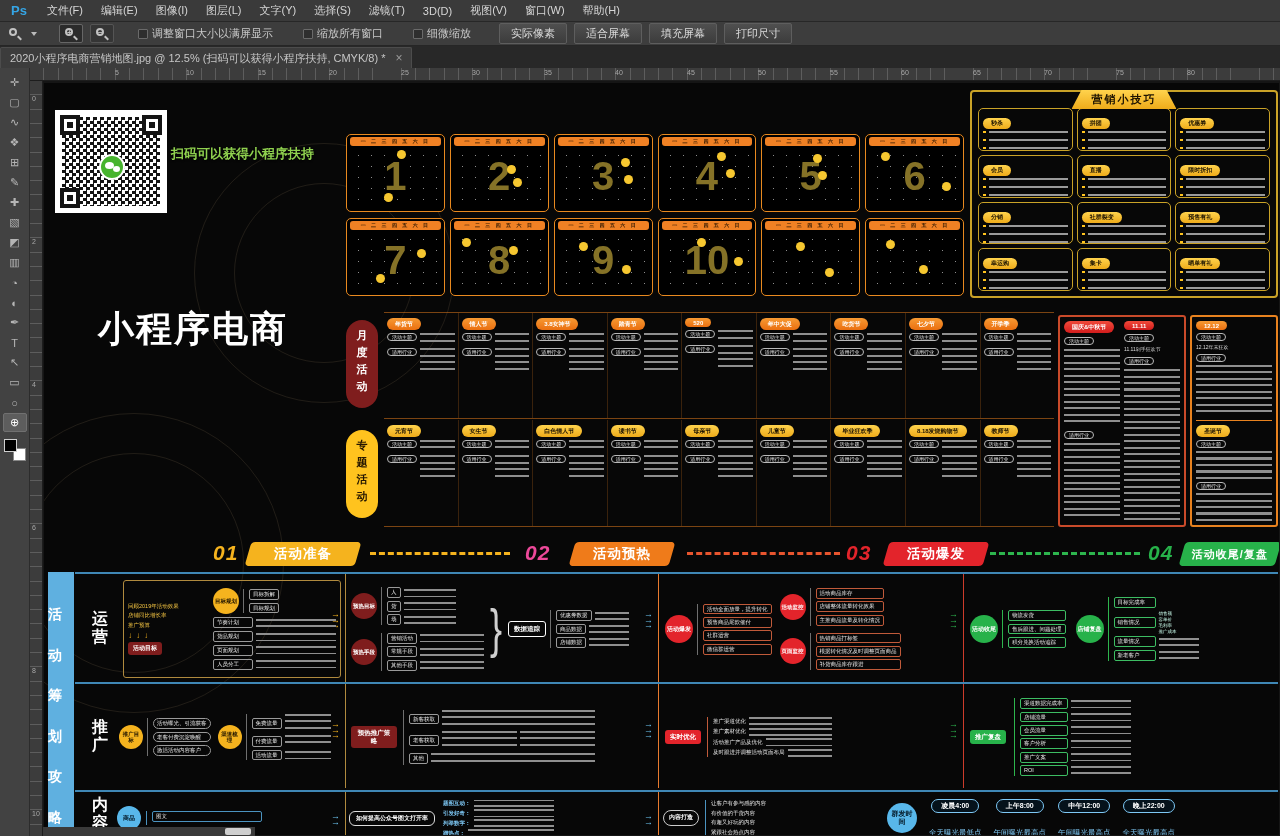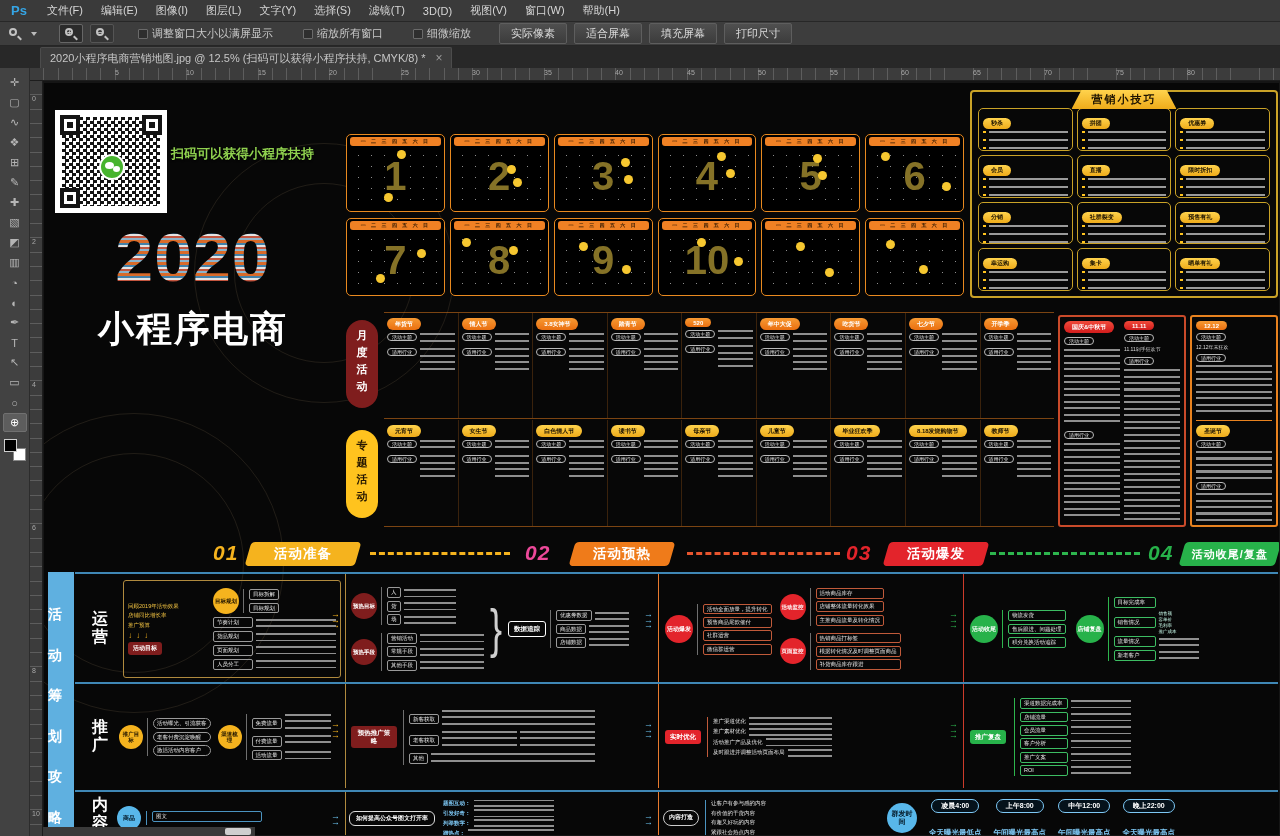--- a/index.html
+++ b/index.html
@@ -13,21 +13,21 @@
 .mag i{position:absolute;left:1px;top:1px;width:8px;height:8px;border:2px solid #c2c2c2;border-radius:50%}
 .mag b{position:absolute;width:5px;height:2px;background:#c2c2c2;left:9px;top:10px;transform:rotate(45deg)}
 .mag s{position:absolute;left:3px;top:3px;width:6px;height:6px;color:#c2c2c2;font-size:8px;line-height:6px;text-decoration:none;font-weight:bold}
 .caret{width:0;height:0;border-left:3px solid transparent;border-right:3px solid transparent;border-top:4px solid #bbb;margin-left:2px}
 .zb{width:24px;height:19px;display:flex;align-items:center;justify-content:center;background:#353535;border:1px solid #555;border-radius:2px}
 .zb.on{background:#2b2b2b;border-color:#666}
 .chk{width:10px;height:10px;background:#2e2e2e;border:1px solid #6a6a6a;border-radius:1px;flex:none}
 .opt{display:flex;align-items:center;gap:4px}
 .obtn{background:linear-gradient(#4f4f4f,#3c3c3c);border:1px solid #5e5e5e;border-radius:2px;padding:2px 11px;color:#ddd;font-size:11px}
 .tb{height:22px;background:#282828;display:flex;align-items:flex-end}
-.tab{margin-left:40px;height:21px;background:#3c3c3c;border:1px solid #4c4c4c;border-bottom:none;color:#c6c6c6;font-size:11px;display:flex;align-items:center;padding:0 9px;gap:10px;border-radius:2px 2px 0 0}
+.tab{height:21px;background:#3c3c3c;border:1px solid #4c4c4c;border-bottom:none;color:#c6c6c6;font-size:11px;display:flex;align-items:center;padding:0 9px;gap:10px;border-radius:2px 2px 0 0}
 .tab .x{color:#9a9a9a;font-size:12px}
 
 .ws{position:relative;width:1280px;height:768px;background:#282828}
 .tools{position:absolute;left:0;top:0;width:30px;height:100%;background:#424242;border-right:1px solid #2c2c2c;display:flex;flex-direction:column;align-items:center;padding-top:5px;gap:1px}
 .tool{width:24px;height:19px;color:#b5b5b5;font-size:11px;display:flex;align-items:center;justify-content:center;border-radius:2px}
 .tool.sel{background:#5d5d5d;border:1px solid #707070;color:#fff}
 .sw{margin-top:6px;position:relative;width:22px;height:22px}
 .sw .fg{position:absolute;left:0;top:0;width:13px;height:13px;background:#000;border:1px solid #cfcfcf;z-index:2}
 .sw .bg{position:absolute;right:0;bottom:0;width:13px;height:13px;background:#fff;border:1px solid #888}
 .rt{position:absolute;left:30px;top:0;right:0;height:13px;background:#3c3c3c;border-bottom:1px solid #1d1d1d;background-image:repeating-linear-gradient(90deg,transparent 0 13.3px,#5d5d5d 13.3px 14.3px)}
@@ -101,21 +101,21 @@
 .kid{border:1px solid #9a9a9a;color:#e9e9e9;font-size:5.5px;line-height:1.25;padding:1px 3px;border-radius:2px;white-space:nowrap}
 .kids{display:flex;flex-direction:column;gap:2.5px;padding-left:5px;border-left:1px solid #6f6f6f}
 .tree{display:flex;align-items:center;gap:4px}
 .krow{display:flex;align-items:center;gap:3px}
 .ynote{color:#f5c542;font-size:5.5px;line-height:1.35;white-space:nowrap}
 .brace{font-size:36px;color:#cfcfcf;font-weight:200;transform:scaleY(1.5);flex:none}
 .colarr{position:absolute;display:flex;flex-direction:column;font-size:9px;font-weight:bold;line-height:5.5px}
 .plainln{color:#e6e6e6;font-size:5.5px;white-space:nowrap}
 .lead{color:#7ec8f5;font-weight:bold;font-size:5.5px;white-space:nowrap}
 .tpill{border:1px solid #7ec8f5;border-radius:9px;color:#fff;font-size:7px;font-weight:bold;padding:1px 9px;background:#05121b;white-space:nowrap}
-.tcap{color:#7ec8f5;font-size:7.5px;font-weight:bold;margin-top:15px;text-align:center;white-space:nowrap}
+.tcap{color:#7ec8f5;font-size:7.5px;font-weight:normal;margin-top:15px;text-align:center;white-space:nowrap}
 .tgroup{display:flex;flex-direction:column;align-items:center}
 .wbox{border:1px solid #ddd;border-radius:6px;color:#fff;font-size:6px;font-weight:bold;padding:2px 6px;white-space:nowrap}
 </style>
 </head>
 <body>
 
 <div class="mb">
   <span class="logo">Ps</span>
   <span class="mi">文件(F)</span>
   <span class="mi">编辑(E)</span>
@@ -242,21 +242,20 @@
       <i class="rip" style="left:-20px;top:370px;width:220px;height:220px"></i>
 
       <div class="qr">
         <i class="pat"></i>
         <i class="f" style="left:5px;top:5px"></i>
           <i class="f" style="right:5px;top:5px"></i>
           <i class="f" style="left:5px;bottom:5px"></i>
         <i class="wx"></i>
       </div>
       <div class="qrcap">扫码可以获得小程序扶持</div>
-      <div class="year">2020</div>
       <div class="pt1">小程序电商</div>
 
       <div class="calgrid">
         <div class="card">
             <div class="wd">一 二 三 四 五 六 日</div>
             <div class="dots"></div>
             <span class="num">1</span>
             <i class="hl" style="left:52%;top:20%"></i>
             <i class="hl" style="left:38%;top:76%"></i>
           </div>

